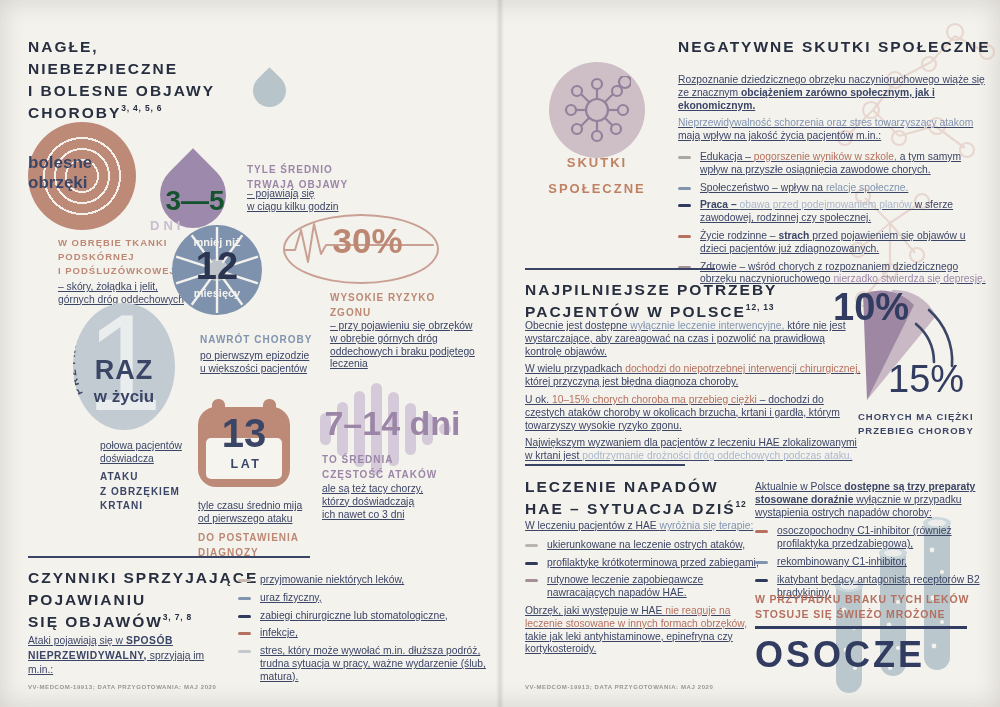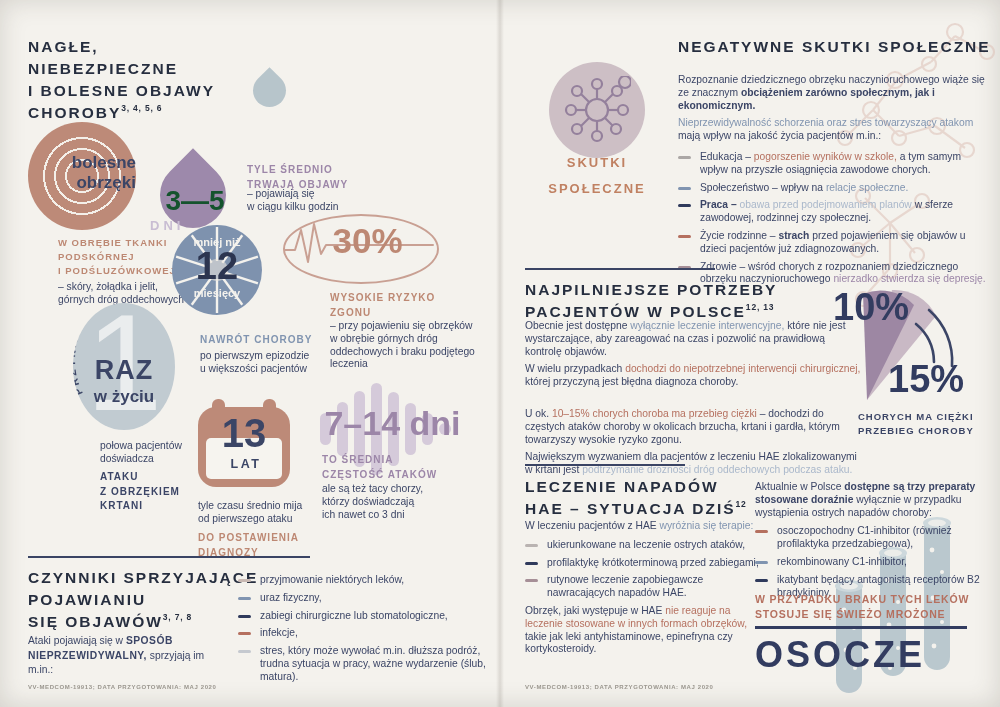--- a/index.html
+++ b/index.html
@@ -3,21 +3,21 @@
 <meta charset="utf-8">
 <style>
   html,body{margin:0;padding:0;background:#dedad2;}
   .stage{position:relative;width:1000px;height:707px;background:#f4f2ed;
          font-family:"Liberation Sans",sans-serif;overflow:hidden;
          box-shadow:inset 0 0 26px rgba(60,55,45,.18);}
   .abs{position:absolute;}
   .h{font-weight:bold;color:#262e3f;font-size:15.5px;letter-spacing:2px;line-height:1.42;}
   .refs{font-size:8.5px;letter-spacing:.8px;vertical-align:7px;font-weight:bold;color:#262e3f;}
   .cap{font-weight:bold;font-size:10px;letter-spacing:1px;line-height:1.45;}
-  .body{font-size:10.3px;line-height:12.8px;color:#3b4566;}
+  .body{font-size:10.3px;line-height:12.8px;color:#3b4566;text-decoration:underline;}
   .b{font-weight:bold;}
   .c-rose{color:#bd8873;}
   .c-rose2{color:#b5705f;}
   .c-purple{color:#9c86a8;}
   .c-slate{color:#8094b0;}
   .c-pale{color:#aab8cb;}
   .c-navy{color:#3b4566;}
   .brow{display:flex;gap:9px;margin-bottom:5px;}
   .dash{display:inline-block;width:13px;height:3px;border-radius:2px;flex:0 0 13px;margin-top:5px;}
   .fold{left:496px;top:0;width:8px;height:707px;
@@ -68,21 +68,21 @@
   <div class="abs cap c-purple" style="left:247px;top:155px;margin-top:8px;">
     <div>TYLE ŚREDNIO</div>
     <div>TRWAJĄ OBJAWY</div>
   </div>
   <div class="abs body" style="left:247px;top:188px;">
     <div>– pojawiają się</div>
     <div>w ciągu kilku godzin</div>
   </div>
 
   <div class="abs rings"></div>
-  <div class="abs" style="left:28px;top:153px;width:108px;text-align:right;font-size:17px;line-height:1.2;font-weight:bold;color:#3b4566;">
+  <div class="abs" style="left:28px;top:153px;width:108px;text-align:left;font-size:17px;line-height:1.2;font-weight:bold;color:#3b4566;">
     <div>bolesne</div>
     <div>obrzęki</div>
   </div>
   <div class="abs cap c-rose" style="left:58px;top:236px;font-size:9.5px;">
     <div>W OBRĘBIE TKANKI</div>
     <div>PODSKÓRNEJ</div>
     <div>I PODŚLUZÓWKOWEJ</div>
   </div>
   <div class="abs body" style="left:58px;top:281px;">
     <div>– skóry, żołądka i jelit,</div>
@@ -317,39 +317,39 @@
 
   <div class="abs rule" style="left:525px;top:268px;width:190px;"></div>
   <div class="abs h" style="left:525px;top:279px;">
     <div>NAJPILNIEJSZE POTRZEBY</div>
     <div><span>PACJENTÓW W POLSCE</span><span class="refs">12, 13</span></div>
   </div>
   <div class="abs" style="left:525px;top:320px;width:338px;">
     <div class="body" style="margin-bottom:5px;">
       <span>Obecnie jest dostępne </span><span class="c-slate">wyłącznie leczenie interwencyjne,</span><span> które nie jest wystarczające, aby zareagować na czas i pozwolić na prawidłową kontrolę objawów.</span>
     </div>
-    <div class="body" style="margin-bottom:19px;">
+    <div class="body" style="margin-bottom:5px;">
       <span>W wielu przypadkach </span><span class="c-rose2">dochodzi do niepotrzebnej interwencji chirurgicznej,</span><span> której przyczyną jest błędna diagnoza choroby.</span>
     </div>
     <div class="body" style="margin-bottom:5px;">
       <span>U ok. </span><span class="c-rose2">10–15% chorych choroba ma przebieg ciężki</span><span> – dochodzi do częstych ataków choroby w okolicach brzucha, krtani i gardła, którym towarzyszy wysokie ryzyko zgonu.</span>
     </div>
     <div class="body">
       <span>Największym wyzwaniem dla pacjentów z leczeniu HAE zlokalizowanymi w krtani jest </span><span class="c-pale">podtrzymanie drożności dróg oddechowych podczas ataku.</span>
     </div>
   </div>
 
   <svg class="abs" style="left:830px;top:280px;" width="170" height="180" viewBox="0 0 170 180">
     <path d="M37,120 L62,10 A46,46 0 0 1 106,36 Z" fill="#c9b9c5"></path>
     <path d="M37,120 L33,14 A46,46 0 0 1 84,25 Z" fill="#9d87a3"></path>
     <path d="M86,44 A50,50 0 0 1 104,82" fill="none" stroke="#3b4566" stroke-width="2.6" stroke-linecap="round"></path>
     <path d="M99,30 A68,68 0 0 1 122,86" fill="none" stroke="#3b4566" stroke-width="2.6" stroke-linecap="round"></path>
   </svg>
   <div class="abs" style="left:833px;top:286px;font-size:38px;font-weight:bold;color:#323c60;">10%</div>
-  <div class="abs" style="left:888px;top:358px;font-size:38px;font-weight:bold;color:#323c60;">15%</div>
+  <div class="abs" style="left:888px;top:358px;font-size:38px;font-weight:normal;color:#323c60;">15%</div>
   <div class="abs cap c-navy" style="left:858px;top:410px;font-size:9.5px;">
     <div>CHORYCH MA CIĘŻKI</div>
     <div>PRZEBIEG CHOROBY</div>
   </div>
 
   <div class="abs rule" style="left:525px;top:464px;width:160px;"></div>
   <div class="abs h" style="left:525px;top:476px;">
     <div>LECZENIE NAPADÓW</div>
     <div><span>HAE – SYTUACJA DZIŚ</span><span class="refs">12</span></div>
   </div>

